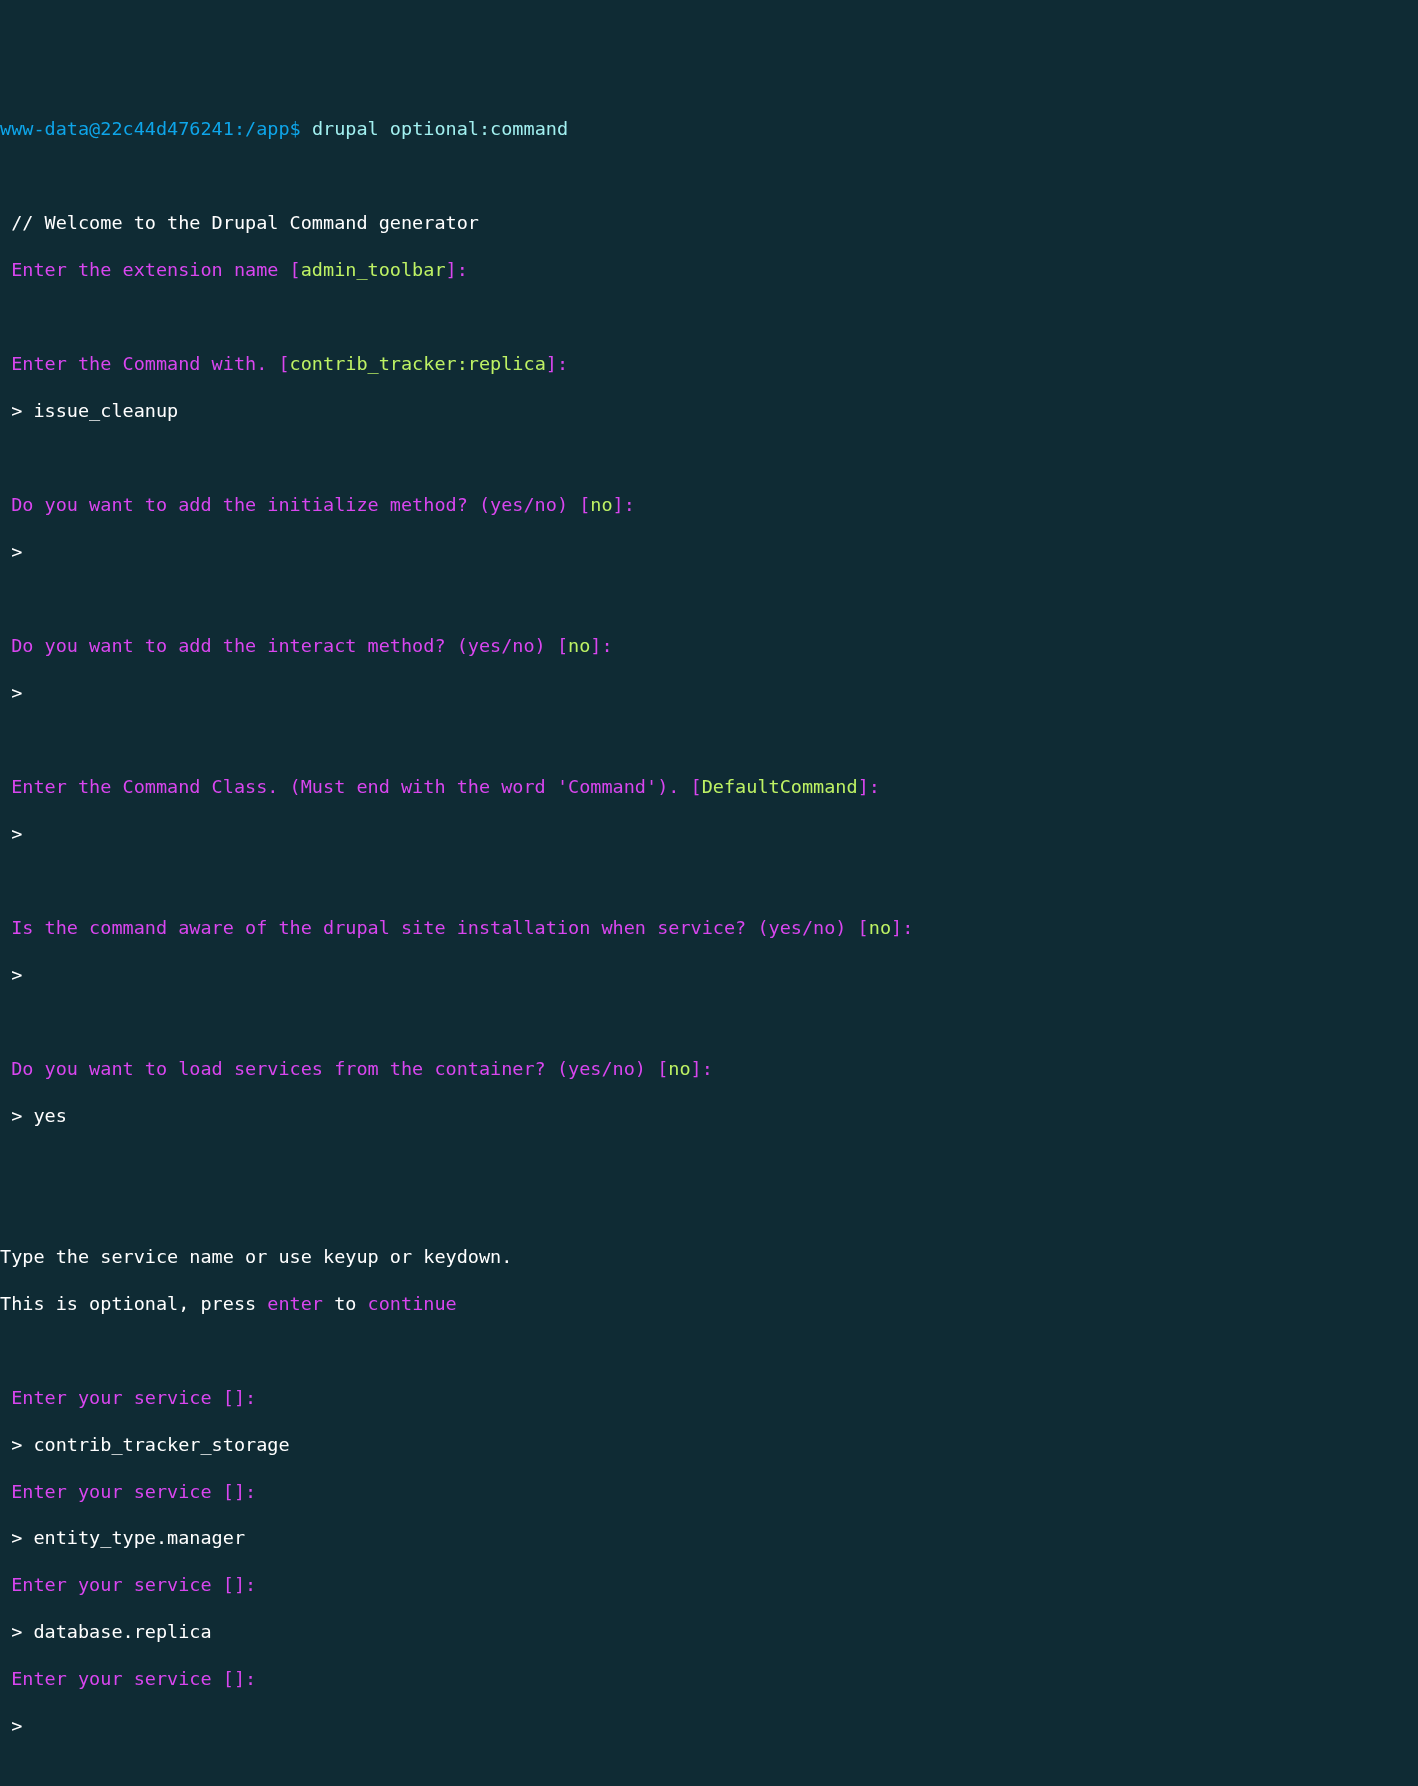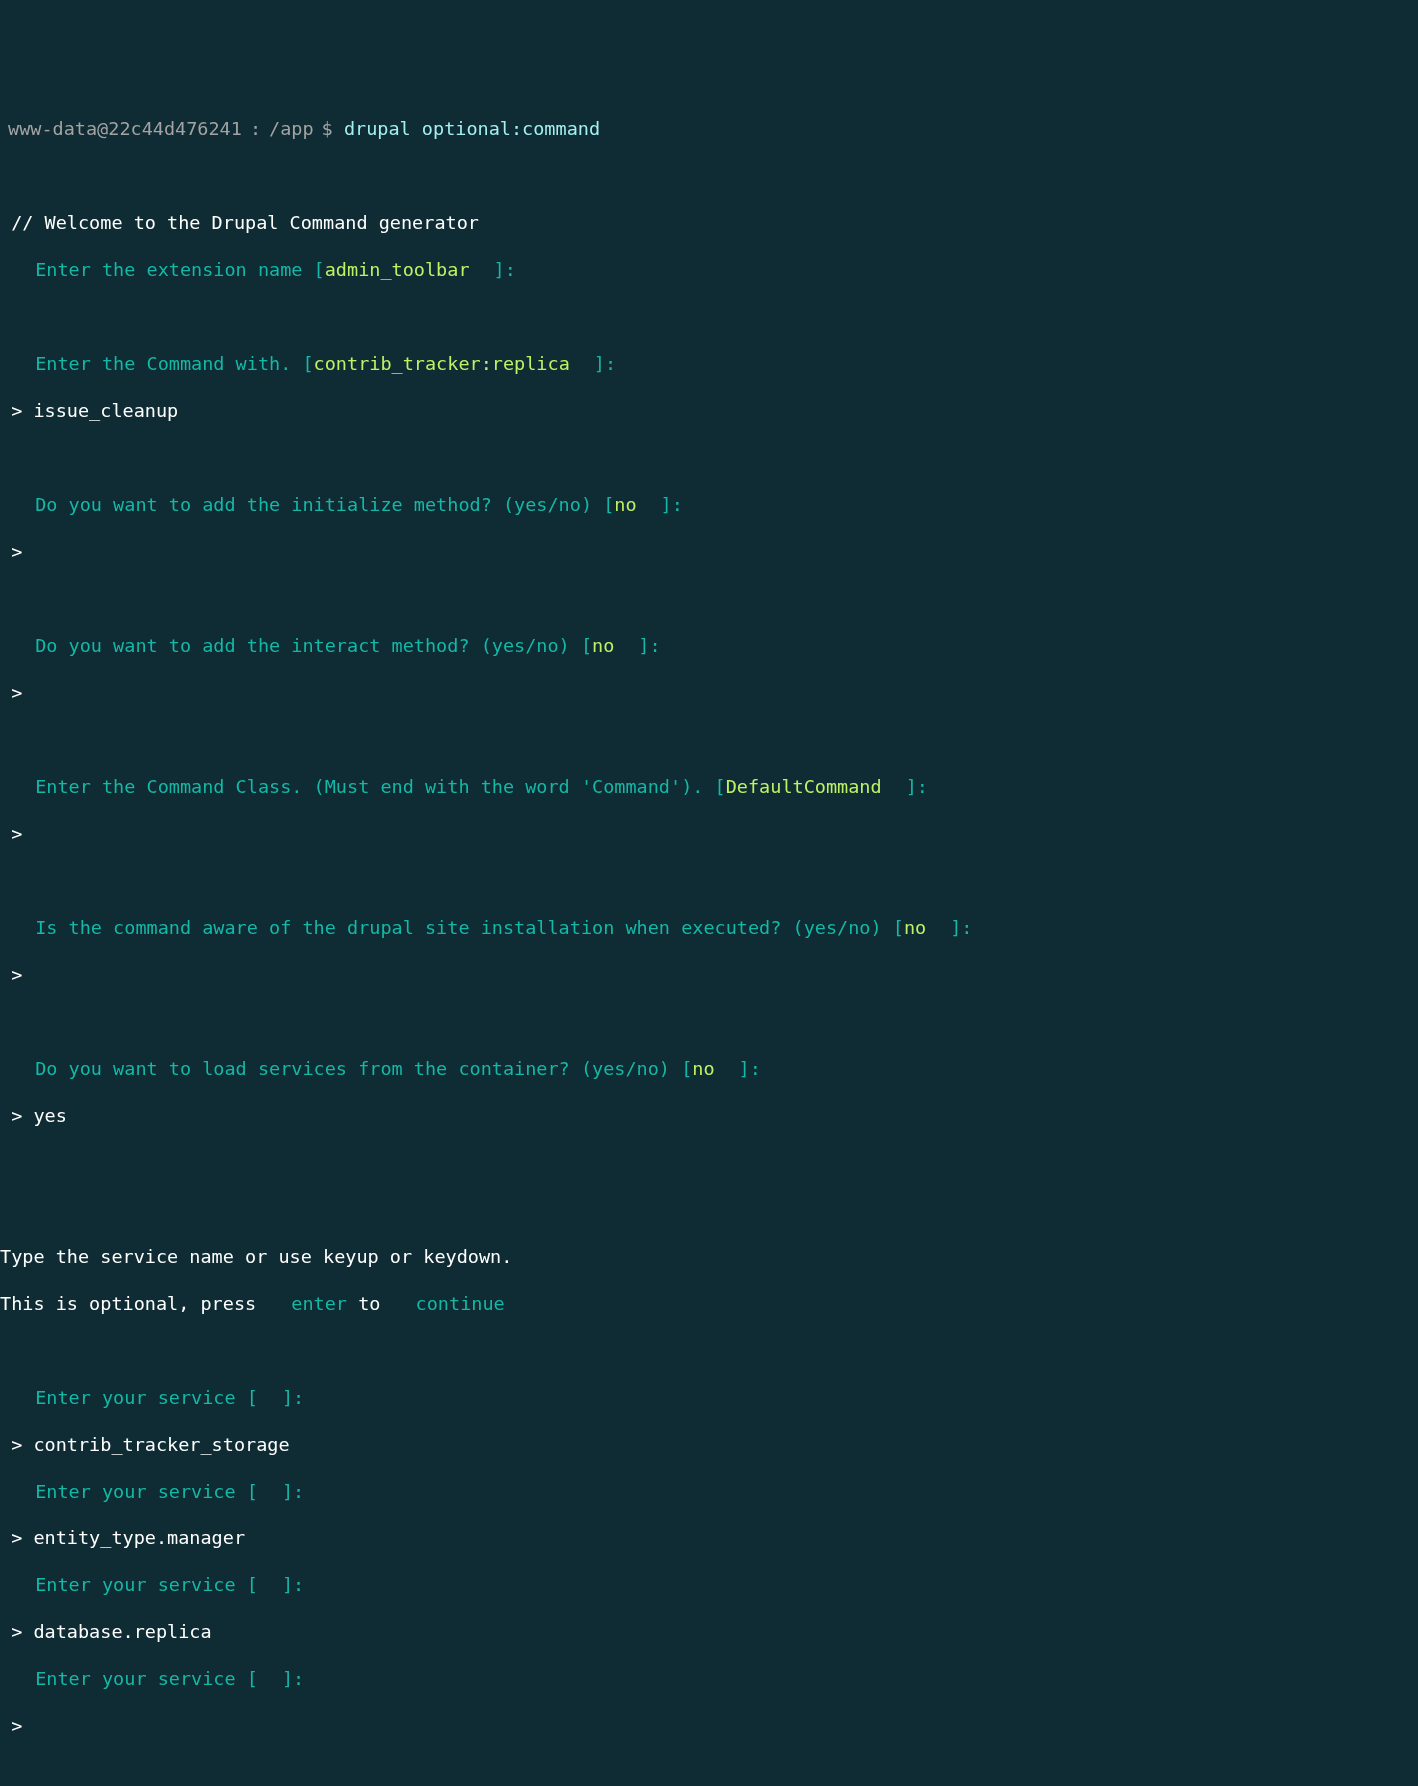--- a/index.html
+++ b/index.html
@@ -5,23 +5,23 @@
   * { margin: 0; padding: 0; box-sizing: border-box; }
   body {
     background: #0f2b34;
     font-family: "Menlo", "Monaco", "Consolas", monospace;
     font-size: 18.5px;
     line-height: 1.27;
     color: #c5ccd4;
     white-space: pre;
     overflow-x: auto;
   }
-  .shell-prompt { color: #a3a3a3; padding-left: 8px; }
+  .shell-prompt { color: #0ea5e9; }
   .cmd { color: #a2f0f0; }
-  .yellow { color: #14b8a6; margin-left: 24px; }
+  .yellow { color: #d946ef; }
   .cyan { color: #bef264; }
   .white { color: #ffffff; }
   .blank { height: 1.27em; }
   .line { padding: 0; }
   .terminal { padding: 0 0 0 0; }
 </style>
 </head>
 <body>
 
 
@@ -37,21 +37,21 @@
 <div class="blank"></div>
 <div class="line"><span class="yellow"> Do you want to add the initialize method? (yes/no) [</span><span class="cyan">no</span><span class="yellow">]:</span></div>
 <div class="line white"> &gt;</div>
 <div class="blank"></div>
 <div class="line"><span class="yellow"> Do you want to add the interact method? (yes/no) [</span><span class="cyan">no</span><span class="yellow">]:</span></div>
 <div class="line white"> &gt;</div>
 <div class="blank"></div>
 <div class="line"><span class="yellow"> Enter the Command Class. (Must end with the word 'Command'). [</span><span class="cyan">DefaultCommand</span><span class="yellow">]:</span></div>
 <div class="line white"> &gt;</div>
 <div class="blank"></div>
-<div class="line"><span class="yellow"> Is the command aware of the drupal site installation when executed? (yes/no) [</span><span class="cyan">no</span><span class="yellow">]:</span></div>
+<div class="line"><span class="yellow"> Is the command aware of the drupal site installation when service? (yes/no) [</span><span class="cyan">no</span><span class="yellow">]:</span></div>
 <div class="line white"> &gt;</div>
 <div class="blank"></div>
 <div class="line"><span class="yellow"> Do you want to load services from the container? (yes/no) [</span><span class="cyan">no</span><span class="yellow">]:</span></div>
 <div class="line white"> &gt; yes</div>
 <div class="blank"></div>
 <div class="blank"></div>
 <div class="line white">Type the service name or use keyup or keydown.</div>
 <div class="line"><span class="white">This is optional, press </span><span class="yellow">enter</span><span class="white"> to </span><span class="yellow">continue</span></div>
 <div class="blank"></div>
 <div class="line"><span class="yellow"> Enter your service [</span><span class="yellow">]:</span></div>

